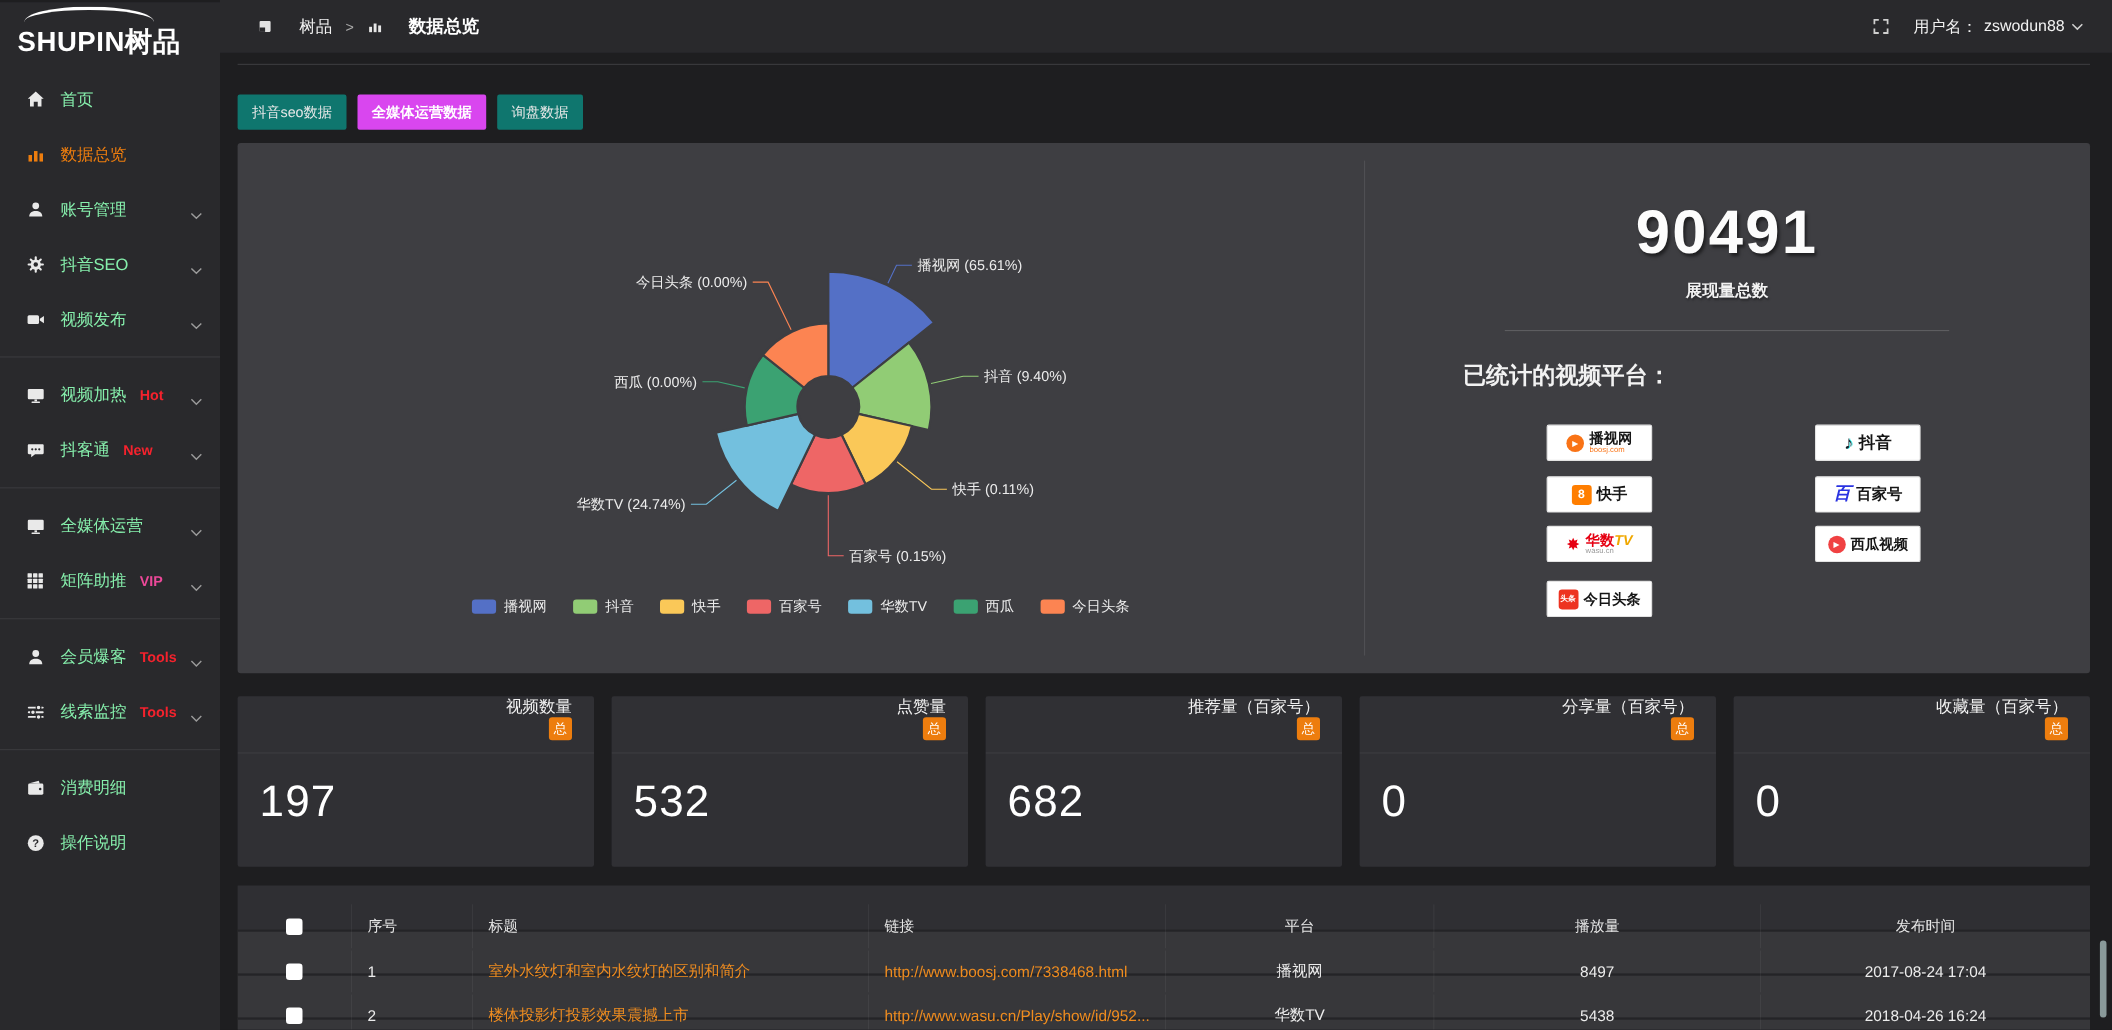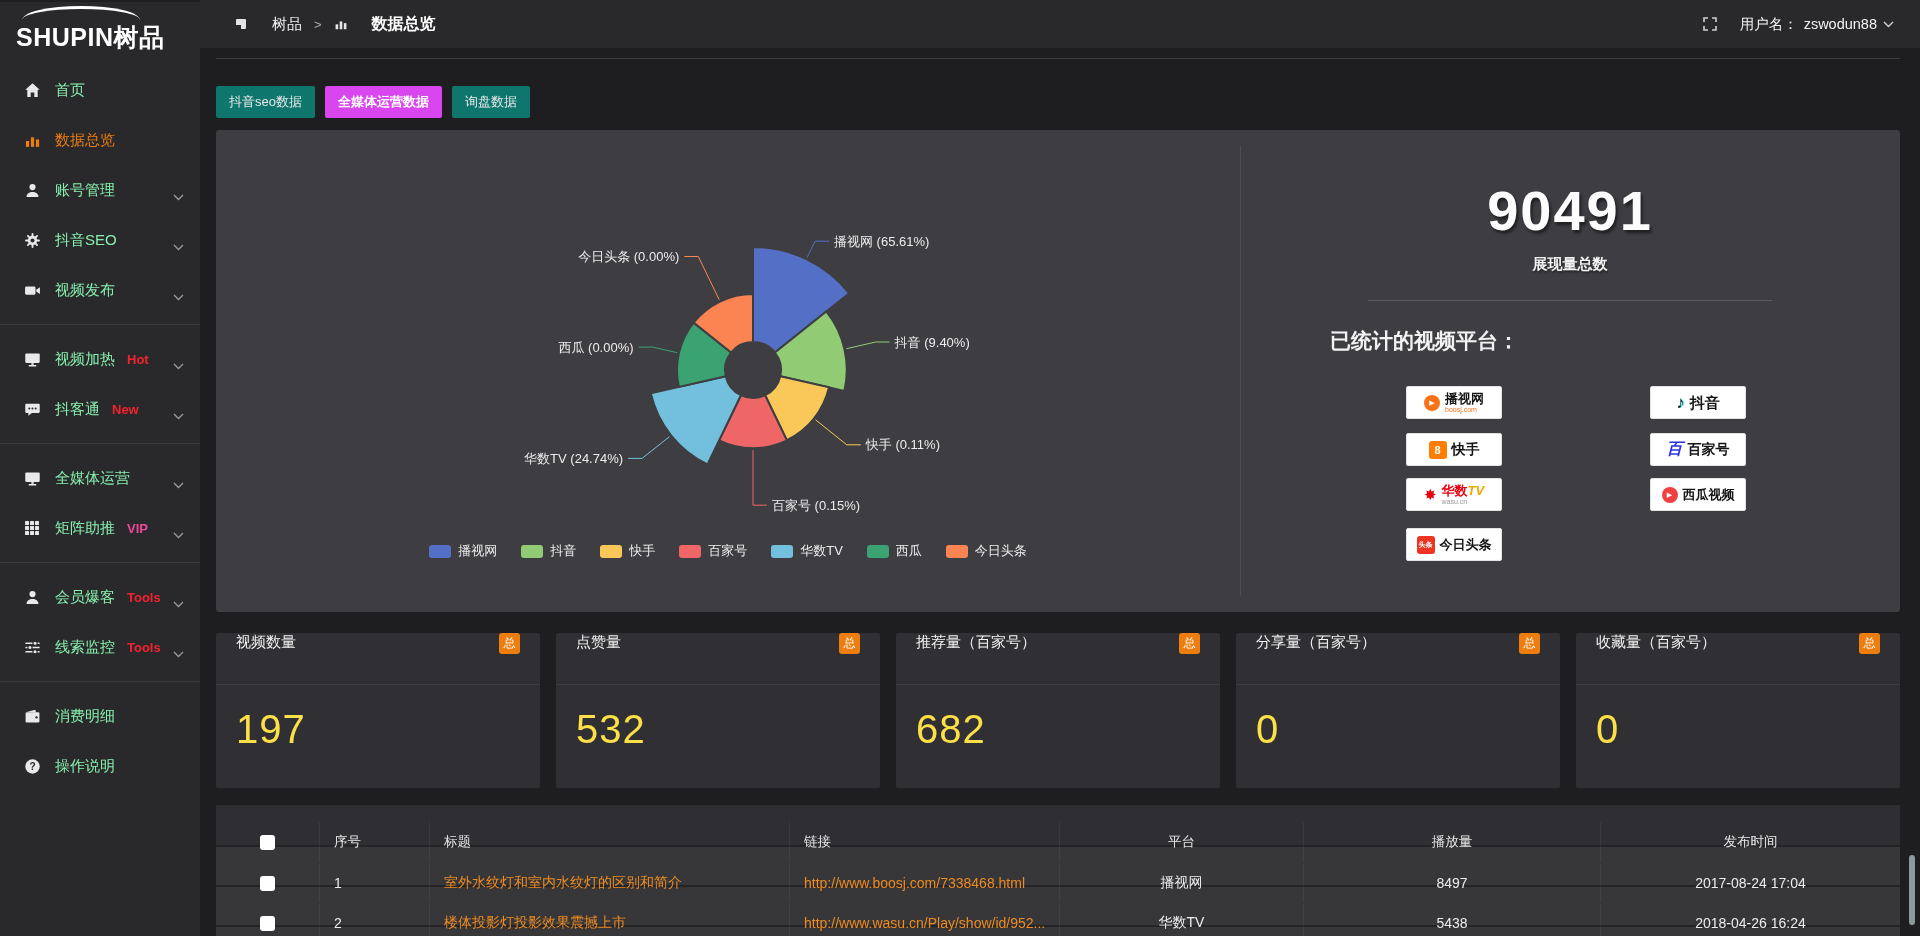--- a/index.html
+++ b/index.html
@@ -61,25 +61,25 @@
   .badge .b-name { font-size:13px; font-weight:900; color:#151515; line-height:1.05; white-space:nowrap; }
   .badge .b-sub { font-size:7px; line-height:1; }
   .bi-circle { width:16px; height:16px; border-radius:50%; display:flex; align-items:center; justify-content:center;
     color:#fff; font-size:7px; flex:0 0 auto; }
   .bi-square { width:18px; height:18px; border-radius:3px; display:flex; align-items:center; justify-content:center;
     color:#fff; font-weight:800; flex:0 0 auto; }
 
   
   .cards { position:absolute; top:633px; left:16px; width:1684px; height:155px; display:flex; gap:16px; }
   .card { flex:1 1 0; background:#303034; border-radius:2px; overflow:hidden; }
-  .card-head { height:52px; display:flex; align-items:flex-start; padding:0 20px; border-bottom:1px solid #3c3c41; }
+  .card-head { height:52px; display:flex; align-items:flex-end; padding:0 20px; border-bottom:1px solid #3c3c41;flex-direction:column; }
   .card-title { font-size:15px; color:#f2f2f2; }
   .card-badge { margin-left:auto; width:21px; height:21px; background:#ed7d0e; color:#fff; font-size:12px;
     border-radius:3px; display:flex; align-items:center; justify-content:center; }
-  .card-value { padding:22px 20px 0; font-size:40px; color:#fde047; letter-spacing:1px; }
+  .card-value { padding:22px 20px 0; font-size:40px; color:#ffffff; letter-spacing:1px; }
 
   
   .table-wrap { position:absolute; top:805px; left:16px; width:1684px; bottom:0; overflow:hidden; background:#2c2c2f; }
   .t-row { display:grid; grid-template-columns:104px 110px 360px 270px 244px 297px 299px; align-items:center; }
   .t-head { height:40px; background:#2f2f33; }
   .t-data { height:40px; background:#37373a; border-top:2px solid #242427; }
   .t-partial { height:12px; background:#37373a; border-top:2px solid #242427; }
   .t-cell { font-size:14px; color:#ececec; padding:0 14px; overflow:hidden; white-space:nowrap; text-overflow:ellipsis;
     height:100%; display:flex; align-items:center; border-right:1px solid rgba(255,255,255,.05);margin-top:34px; }
   .t-cell:last-child { border-right:none; }

